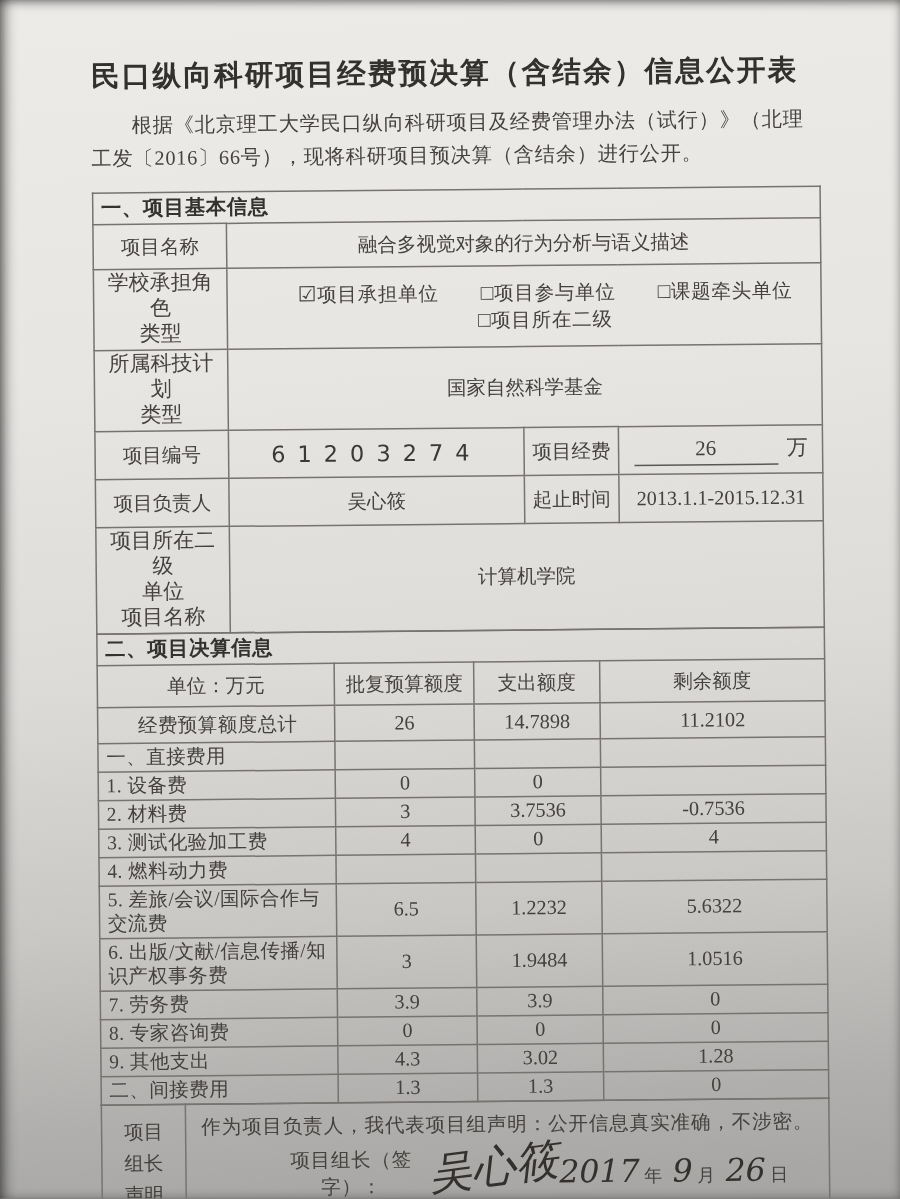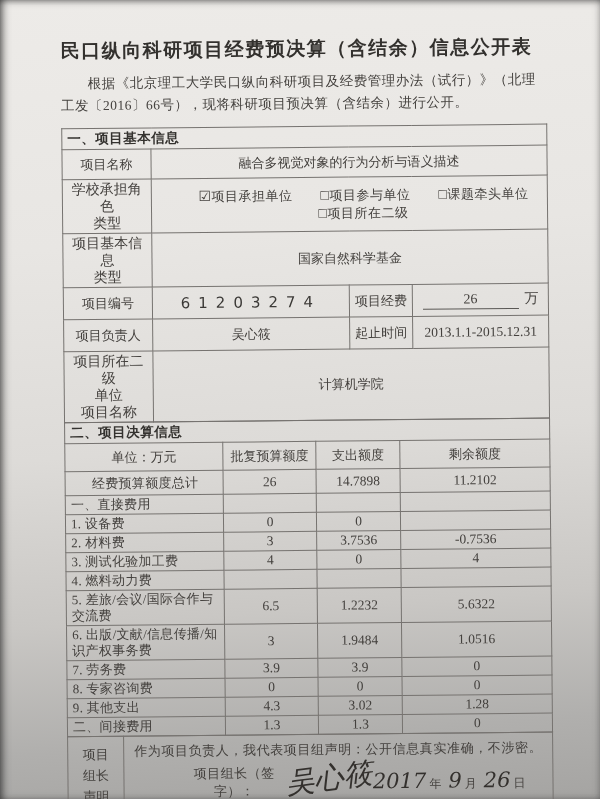--- a/index.html
+++ b/index.html
@@ -96,21 +96,21 @@
           <td colspan="3">融合多视觉对象的行为分析与语义描述</td>
         </tr>
         <tr class="r-role">
           <td class="plabel">学校承担角色
 类型</td>
           <td colspan="3">
             <span class="opt"><span class="cb">☑</span><span>项目承担单位</span></span><span class="opt"><span class="cb">□</span><span>项目参与单位</span></span><span class="opt"><span class="cb">□</span><span>课题牵头单位</span></span><span class="opt"><span class="cb">□</span><span>项目所在二级</span></span>
           </td>
         </tr>
         <tr class="r-plan">
-          <td class="plabel">项目基本信息
+          <td class="plabel">所属科技计划
 类型</td>
           <td colspan="3">国家自然科学基金</td>
         </tr>
         <tr class="r-num">
           <td>项目编号</td>
           <td class="wide-digits">61203274</td>
           <td>项目经费</td>
           <td class="fundline"><span class="fund-underline">26</span><span class="fund-unit">万</span></td>
         </tr>
         <tr class="r-lead">

